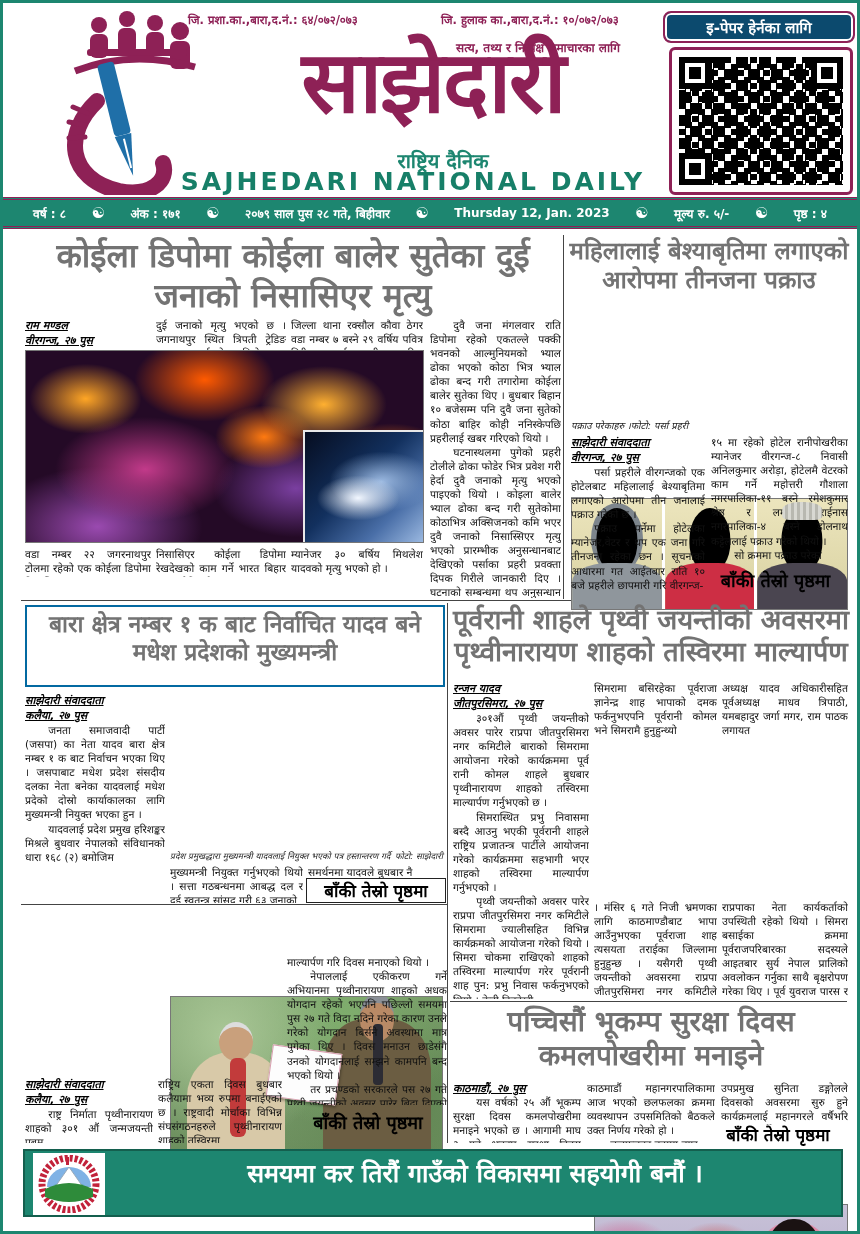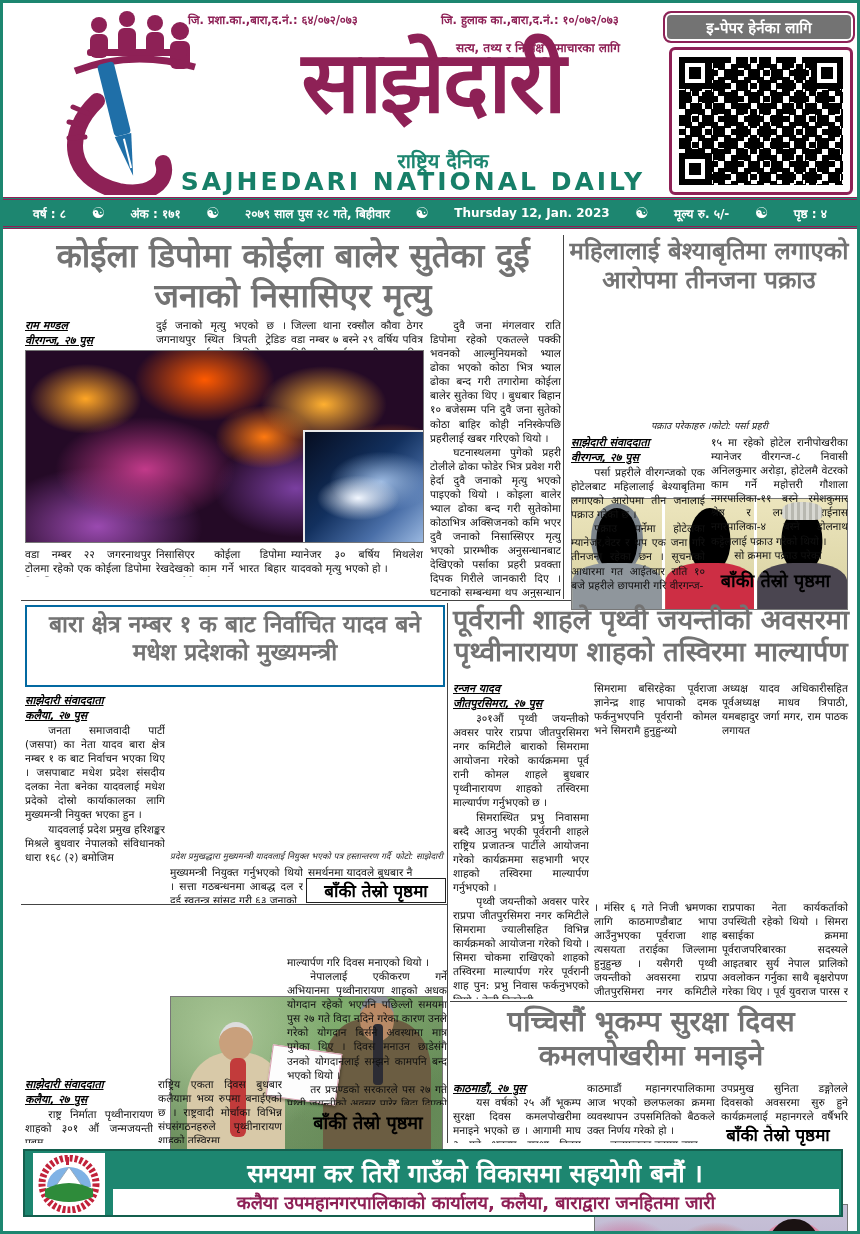--- a/index.html
+++ b/index.html
@@ -10,21 +10,21 @@
   .abs { position:absolute; }
 
   
   .reg { font-size:11.5px; font-weight:bold; color:#8e2156; white-space:nowrap; }
   .mast-title { font-size:86px; font-weight:bold; color:#8e2156; line-height:1.05;
                 text-align:center; letter-spacing:-2px; }
   .tagline { font-size:12px; font-weight:bold; color:#8e2156; text-align:center; }
   .subtitle { font-size:20px; font-weight:bold; color:#1d8670; text-align:center; }
   .engtitle { font-size:25px; font-weight:bold; color:#177f68; letter-spacing:3px;
               text-align:center; white-space:nowrap; }
-  .epaper { background:#737373; color:#fff; font-size:15px; font-weight:bold;
+  .epaper { background:#0c4a6e; color:#fff; font-size:15px; font-weight:bold;
             text-align:center; border-radius:8px; padding:4px 14px; border:2px solid #8e2156;
             box-shadow:0 0 0 2px #fff inset; }
   .qrbox { border:3px solid #8e2156; border-radius:6px; background:#fff; padding:7px; }
   .qrpat { position:relative; width:100%; height:100%;
            background-image:
              repeating-conic-gradient(#000 0% 25%, transparent 0% 50%),
              repeating-conic-gradient(#000 0% 25%, #fff 0% 50%);
            background-size:23px 23px, 13px 13px; }
   .finder { position:absolute; width:32px; height:32px; border:6px solid #000; background:#fff; }
   .finder::after { content:""; position:absolute; left:4px; top:4px; width:12px; height:12px; background:#000; }
@@ -227,21 +227,21 @@
     <div class="panel">
         <div class="head"></div>
         <div class="torso t-red"></div>
       </div>
     <div class="panel">
         <div class="beanie"></div>
         <div class="head"></div>
         <div class="torso t-dark"></div>
       </div>
   </div>
-  <div class="abs" style="left:568px; top:416px; width:277px; display:flex; justify-content:center;">
+  <div class="abs" style="left:568px; top:416px; width:277px; display:flex; justify-content:flex-start;">
     <span class="cap">पक्राउ परेकाहरु ।</span>
     <span class="cap">फोटो: पर्सा प्रहरी</span>
   </div>
 
   <div class="abs" style="left:568px; top:432px; width:134px;">
     <div class="byline">साझेदारी संवाददाता</div>
     <div class="byline">वीरगन्ज, २७ पुस</div>
   </div>
   <div class="abs body-txt" style="left:568px; top:462px; width:134px; height:132px;">
     <p class="ind">पर्सा प्रहरीले वीरगन्जको एक होटेलबाट महिलालाई बेश्याबृतिमा लगाएको आरोपमा तीन जनालाई पक्राउ गरेको छ ।</p>
@@ -335,18 +335,15 @@
     <div class="emblem">
       <svg width="64" height="58" viewBox="0 0 64 58">
         <ellipse cx="32" cy="29" rx="27" ry="26" fill="#fff" stroke="#c2223a" stroke-width="7" stroke-dasharray="3 2"></ellipse>
         <path d="M10,32 a22,20 0 0 1 44,0 z" fill="#7fb2e5"></path>
         <polygon points="18,32 32,12 46,32" fill="#fff" stroke="#9ab" stroke-width="1"></polygon>
         <path d="M8,34 Q32,22 56,34 L56,42 Q32,52 8,42 z" fill="#2e8b3a"></path>
         <rect x="29" y="2" width="3" height="8" fill="#c2223a"></rect>
       </svg>
     </div>
     <div class="slogan">समयमा कर तिरौं गाउँको विकासमा सहयोगी बनौं ।</div>
-    <div class="strip">
-      <span>कलैया उपमहानगरपालिकाको कार्यालय, कलैया, बाराद्वारा जनहितमा जारी</span>
-    </div>
   </div>
 
 </div>
 
 </body></html>

